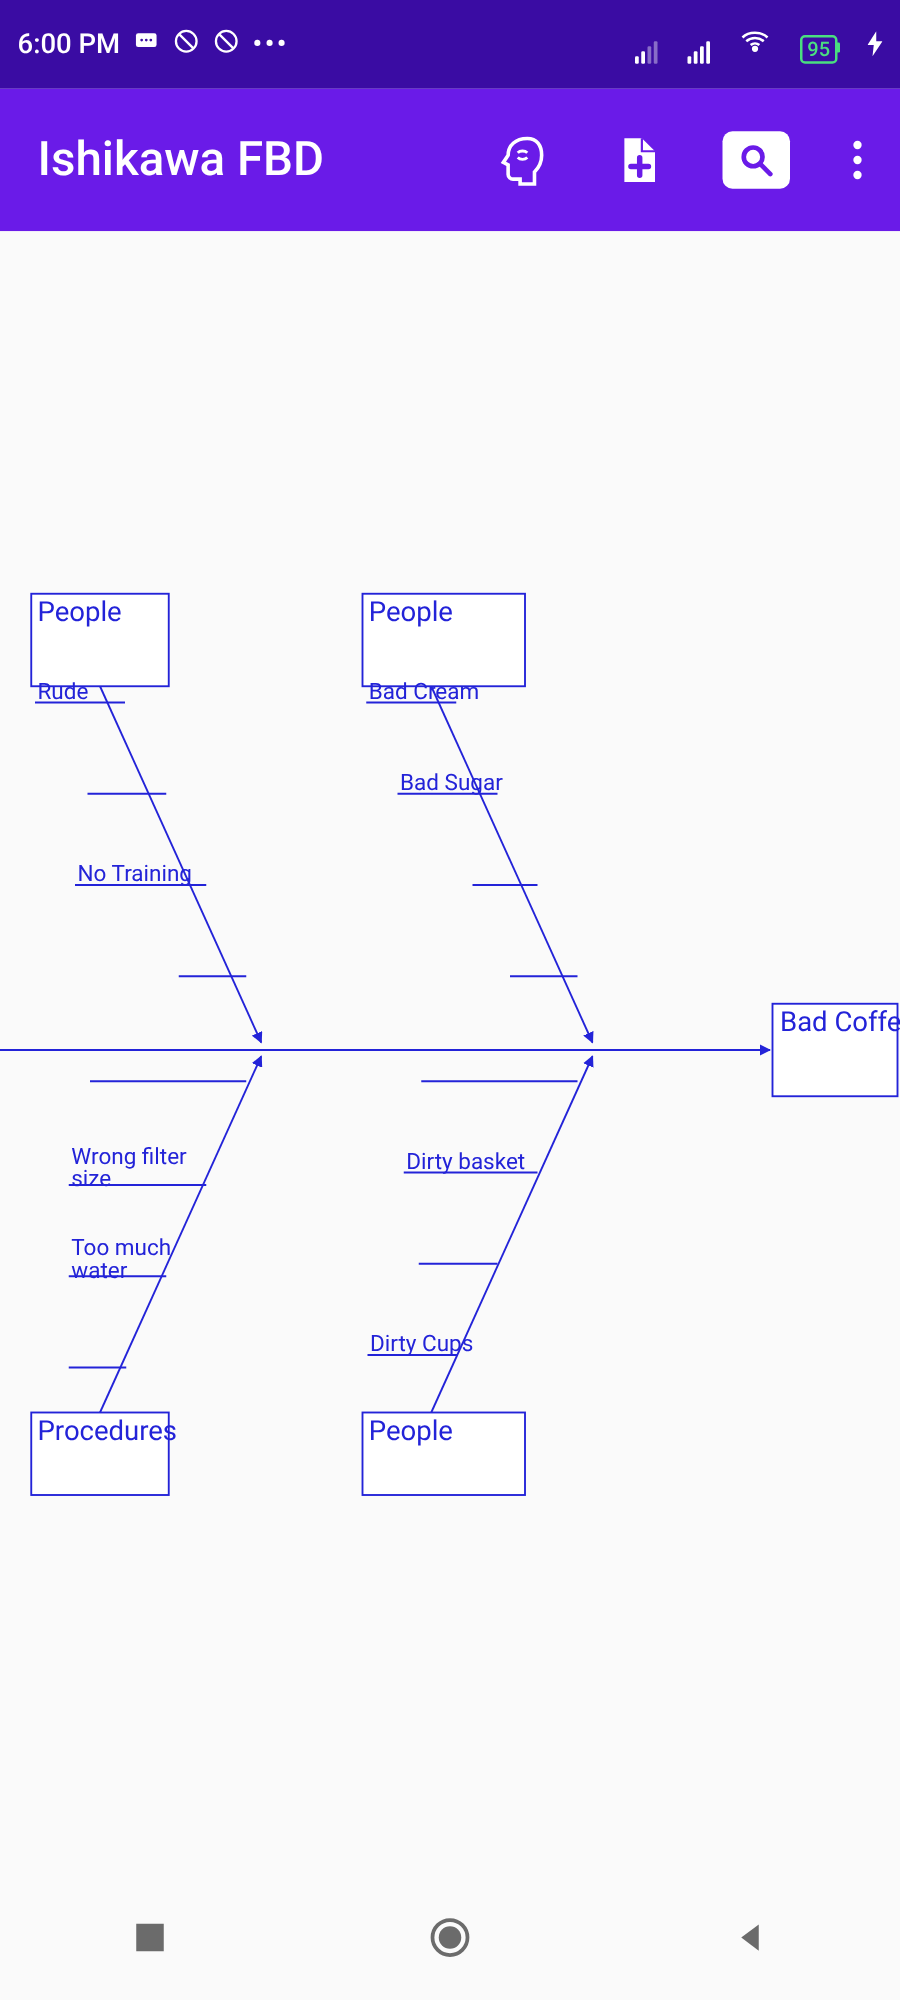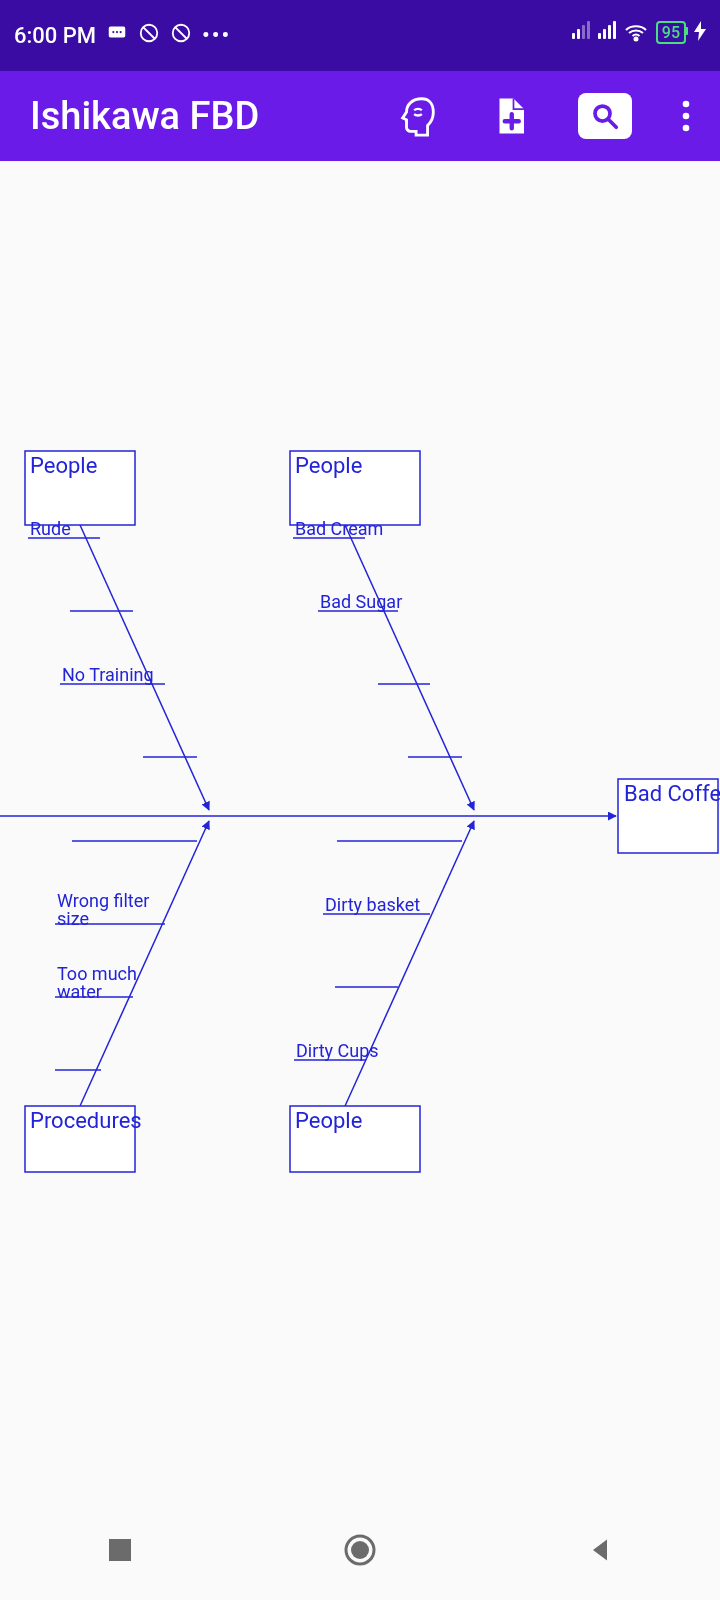--- a/index.html
+++ b/index.html
@@ -1,22 +1,22 @@
 <!DOCTYPE html>
 <html><head>
 <meta charset="utf-8">
 <style>
   * { margin: 0; padding: 0; box-sizing: border-box; }
   html, body { width: 720px; height: 1600px; font-family: Roboto, Arial, sans-serif; background: #fafafa; overflow: hidden; }
   .status-bar { height: 71px; background: #3a0ca3; color: #fff; display: flex; align-items: center; padding: 0 14px; font-size: 22px; font-weight: 500; }
   .status-left { display: flex; align-items: center; gap: 10px; }
-  .status-right { margin-left: auto; display: flex; align-items: flex-start; gap: 8px; }
+  .status-right { margin-left: auto; display: flex; align-items: flex-end; gap: 24px; }
   .battery-box { border: 2px solid #4ade80; border-radius: 4px; padding: 0 4px; font-size: 16px; color: #4ade80; position: relative; }
   .battery-box::after { content:""; position:absolute; right:-4px; top:4px; width:3px; height:8px; background:#4ade80; border-radius:1px;}
-  .app-bar { height: 90px; background: #6a1be8; color: #fff; display: flex; align-items: center; padding: 0 24px 0 30px; }
+  .app-bar { height: 114px; background: #6a1be8; color: #fff; display: flex; align-items: center; padding: 0 24px 0 30px; }
   .app-title { font-size: 38px; font-weight: 500; }
   .app-actions { margin-left: auto; display: flex; align-items: center; gap: 44px; }
   .icon-btn { width: 48px; height: 48px; display: flex; align-items: center; justify-content: center; cursor: pointer; }
   .canvas-wrap { width: 720px; height: 1384px; position: relative; background: #fafafa; }
   .diagram-svg { position: absolute; top: 0; left: 0; }
   .nav-bar { position: absolute; bottom: 0; left: 0; width: 720px; height: 100px; display: flex; align-items: center; justify-content: space-around; }
   .nav-btn { width: 40px; height: 40px; display:flex; align-items:center; justify-content:center; cursor:pointer; }
   .signal { display:inline-flex; align-items:flex-end; gap:2px; height:18px;}
   .signal span{ width:3px; background:#fff; border-radius:1px;}
   .signal .b1{height:6px;} .signal .b2{height:10px;} .signal .b3{height:14px;} .signal .b4{height:18px;}

